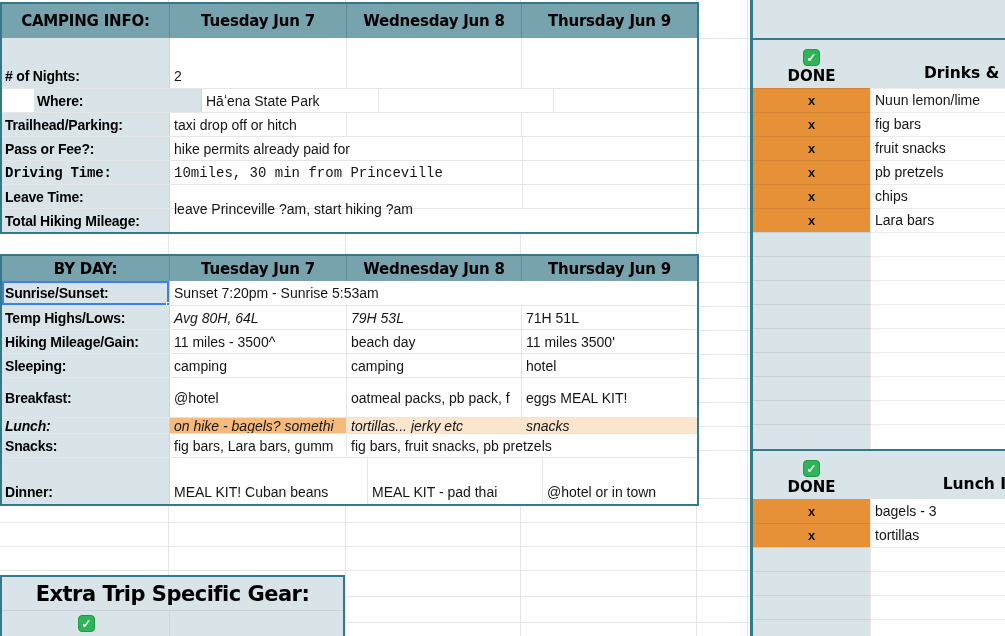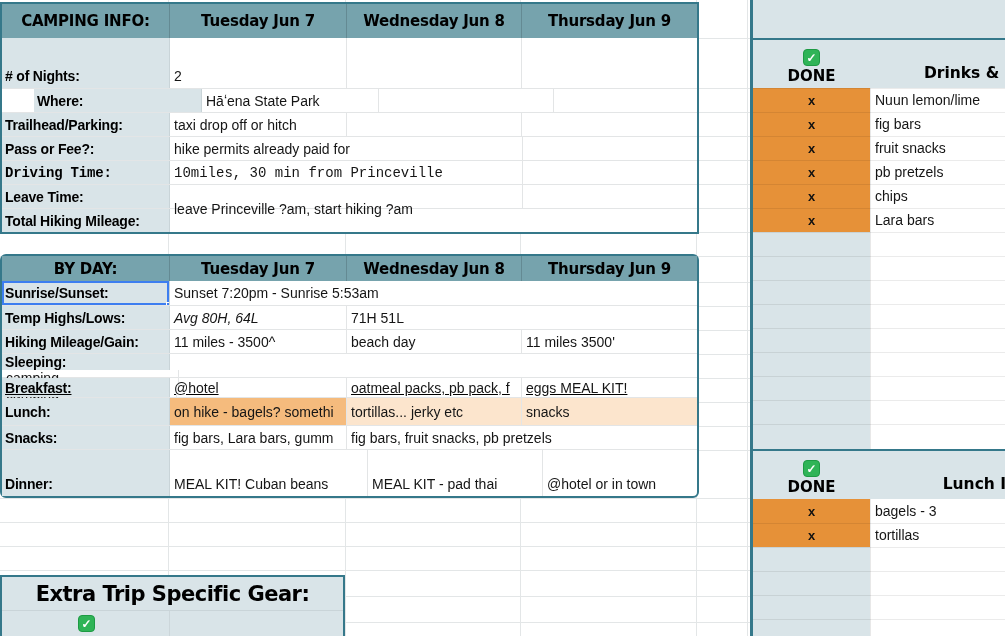--- a/index.html
+++ b/index.html
@@ -140,55 +140,56 @@
     <div class="row" style="height:24px;">
       <div class="cell lab">Leave Time:</div>
       <div class="cell val spill" style="width:352px;margin-top:24px;">leave Princeville ?am, start hiking ?am</div>
       <div class="cell val" style="width:175px; border-left:1px solid #e3e5e6;"></div>
     </div>
     <div class="row" style="height:24px;">
       <div class="cell lab">Total Hiking Mileage:</div>
     </div>
   </div>
 
-  <div class="tbl" style="top:254px; width:699px;border-radius:6px;">
+  <div class="tbl" style="top:254px; width:699px;">
     <div class="row hrow first" style="height:25px;">
       <div class="hcell" style="width:168px;">BY DAY:</div>
       <div class="hcell" style="width:177px;">Tuesday Jun 7</div>
       <div class="hcell" style="width:175px;">Wednesday Jun 8</div>
       <div class="hcell last" style="width:175px;">Thursday Jun 9</div>
     </div>
     <div class="row first" style="height:24px;">
       <div class="cell lab sel">Sunrise/Sunset:<span class="handle"></span></div>
       <div class="cell val spill" style="width:527px;">Sunset 7:20pm - Sunrise 5:53am</div>
     </div>
     <div class="row" style="height:24px;">
       <div class="cell lab">Temp Highs/Lows:</div>
       <div class="cell val br it" style="width:177px;">Avg 80H, 64L</div>
+      <div class="cell val br it" style="width:175px;">79H 53L</div>
       <div class="cell val" style="width:175px;">71H 51L</div>
     </div>
     <div class="row" style="height:24px;">
       <div class="cell lab">Hiking Mileage/Gain:</div>
       <div class="cell val br" style="width:177px;">11 miles - 3500^</div>
       <div class="cell val br" style="width:175px;">beach day</div>
       <div class="cell val" style="width:175px;">11 miles 3500'</div>
     </div>
-    <div class="row" style="height:24px;flex-direction:column;">
+    <div class="row" style="height:24px;">
       <div class="cell lab">Sleeping:</div>
       <div class="cell val br" style="width:177px;">camping</div>
       <div class="cell val br" style="width:175px;">camping</div>
       <div class="cell val" style="width:175px;">hotel</div>
     </div>
-    <div class="row" style="height:20px;text-decoration:underline;">
+    <div class="row" style="height:40px;">
       <div class="cell lab">Breakfast:</div>
       <div class="cell val br" style="width:177px;">@hotel</div>
       <div class="cell val br" style="width:175px;">oatmeal packs, pb pack, f</div>
       <div class="cell val" style="width:175px;">eggs MEAL KIT!</div>
     </div>
-    <div class="row" style="height:28px;">
+    <div class="row" style="height:16px;font-style:italic;">
       <div class="cell lab">Lunch:</div>
       <div class="cell val br bg-lunch-tue" style="width:177px;">on hike - bagels? somethi</div>
       <div class="cell val br bg-lunch-peach" style="width:175px;">tortillas... jerky etc</div>
       <div class="cell val bg-lunch-peach" style="width:175px;">snacks</div>
     </div>
     <div class="row" style="height:24px;">
       <div class="cell lab">Snacks:</div>
       <div class="cell val br" style="width:177px;">fig bars, Lara bars, gumm</div>
       <div class="cell val spill" style="width:350px;">fig bars, fruit snacks, pb pretzels</div>
     </div>

